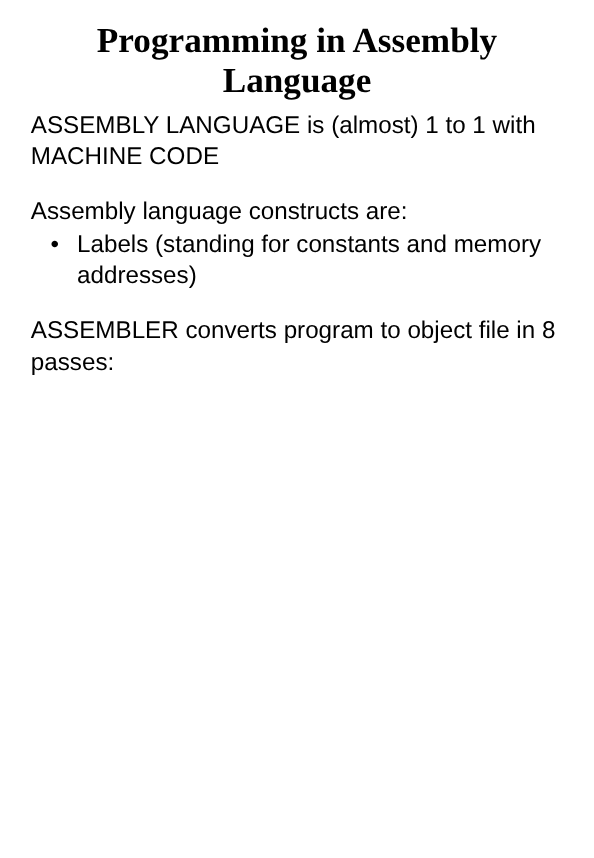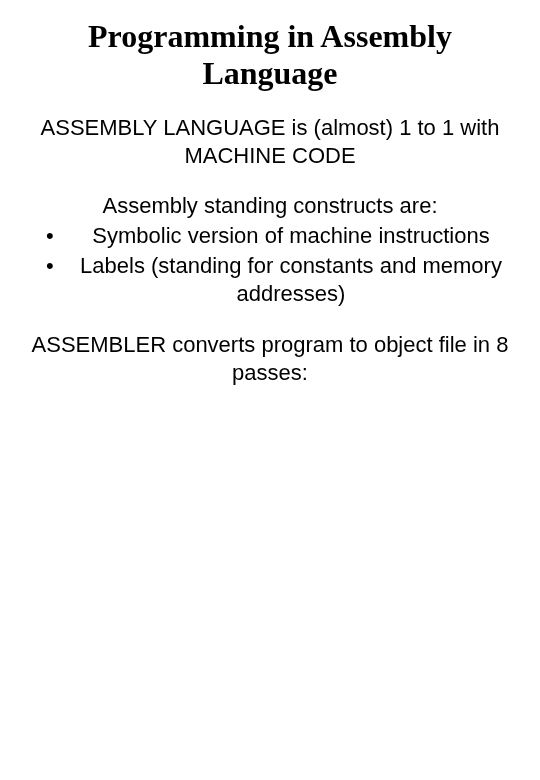--- a/index.html
+++ b/index.html
@@ -9,26 +9,25 @@
       background: #fff;
       color: #000;
       padding: 18px 28px;
       font-family: Arial, Helvetica, sans-serif;
     }
     .title {
       font-family: "Comic Sans MS", "Comic Sans", cursive;
       font-size: 32px;
       text-align: center;
       line-height: 1.15;
-      margin-bottom: 22px;
+      margin-bottom: 8px;
     }
     .body {
       font-size: 22px;
       line-height: 1.28;
-      text-align: center;
     }
     .para { margin-bottom: 22px; }
     .lead { margin-bottom: 2px; }
     ul.bullets {
       list-style: none;
       padding-left: 0;
       margin-bottom: 22px;
     }
     ul.bullets li {
       position: relative;
@@ -45,23 +44,22 @@
     .section2 .lead { margin-top: 0; }
   </style>
 </head>
 <body>
 
 <h1 class="title">Programming in Assembly Language</h1>
 
 <div class="body">
   <p class="para">ASSEMBLY LANGUAGE is (almost) 1 to 1 with MACHINE CODE</p>
 
-  <p class="lead">Assembly standing constructs are:</p>
+  <p class="lead">Assembly language constructs are:</p>
   <ul class="bullets">
-    <li>Symbolic version of machine instructions</li>
     <li>Labels (standing for constants and memory addresses)</li>
   </ul>
 
   <div class="section2">
     <p class="lead">ASSEMBLER converts program to object file in 8 passes:</p>
     <ul class="bullets">
     </ul>
   </div>
 </div>
 

